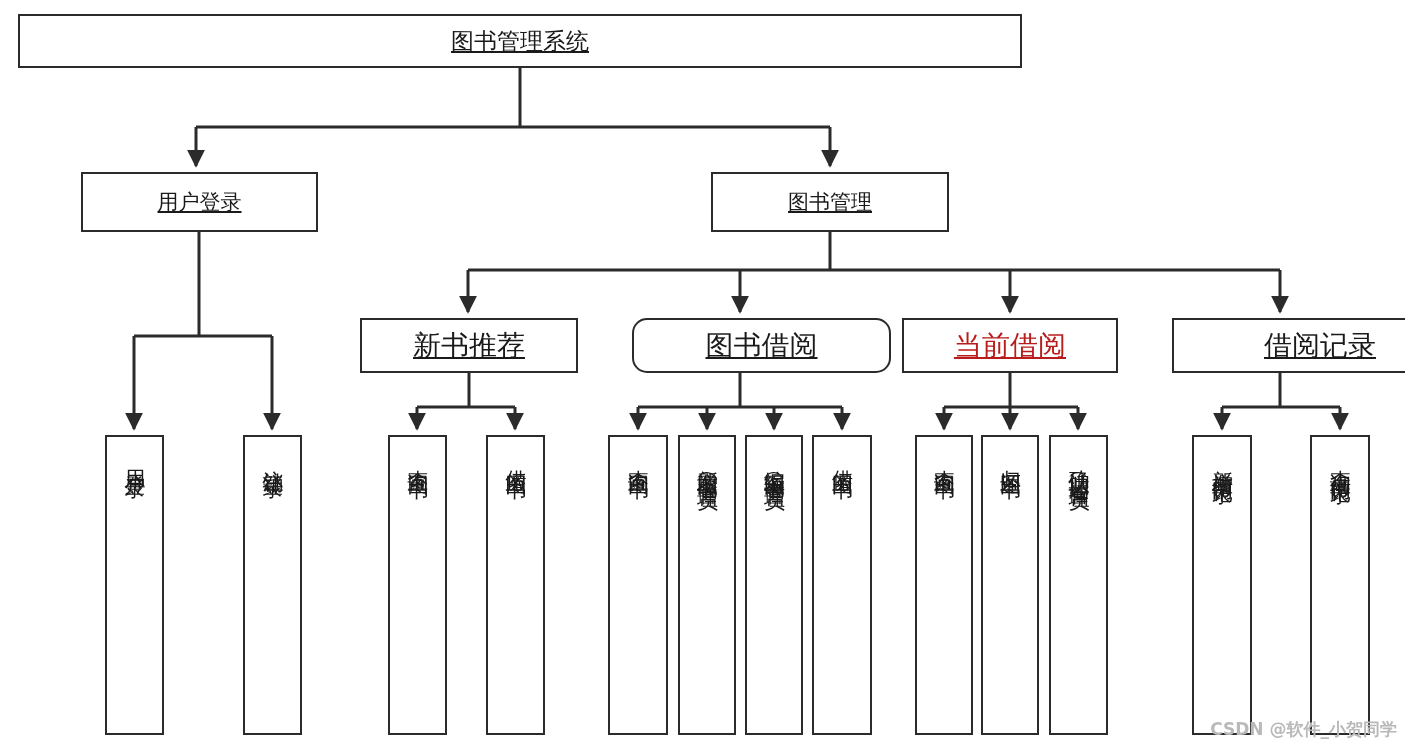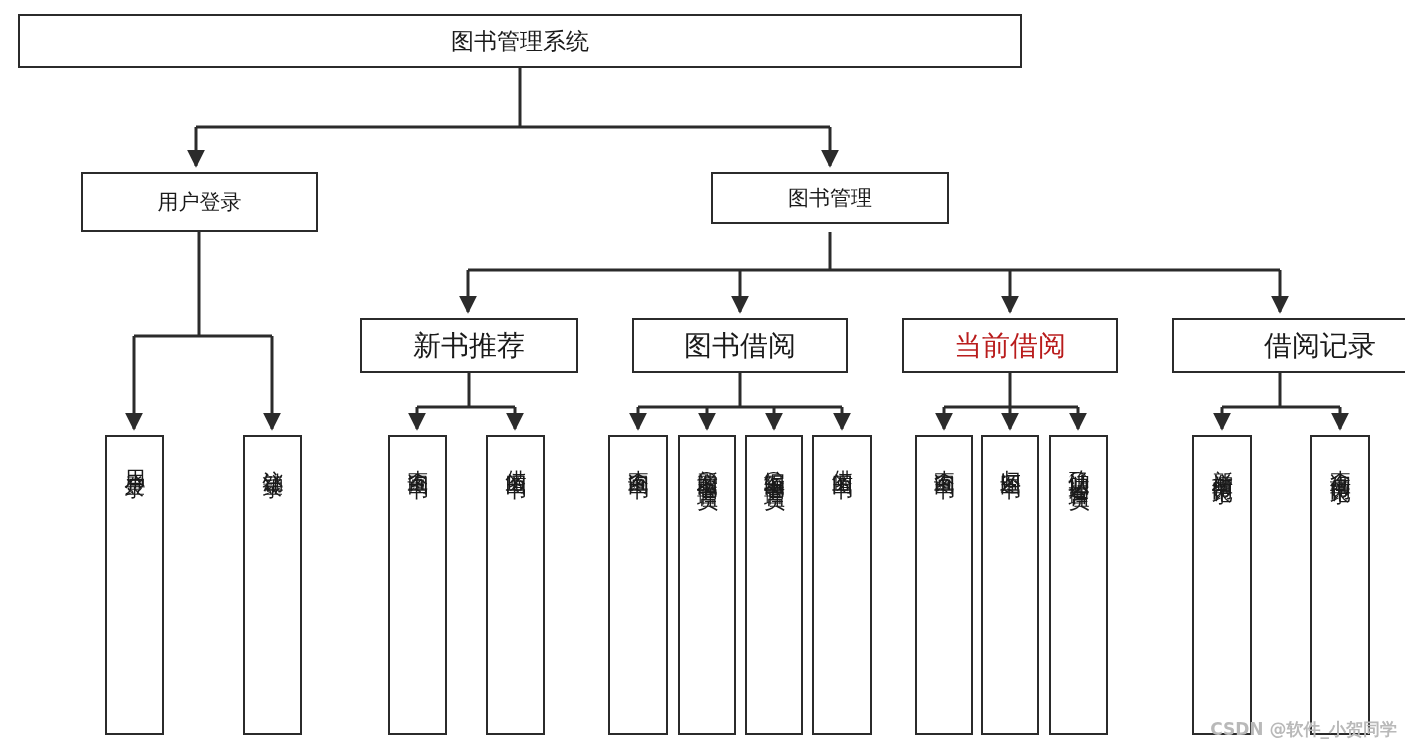--- a/index.html
+++ b/index.html
@@ -53,20 +53,21 @@
   }
   .vtext {
     writing-mode: vertical-rl;
     text-orientation: upright;
     letter-spacing: 3px;
     line-height: 1;
     white-space: nowrap;
   }
   .htext {
     white-space: nowrap;
+    text-decoration: underline;
   }
   .watermark {
     position: absolute;
     right: 8px;
     bottom: 6px;
     font-size: 17px;
     color: #b9b9b9;
     white-space: nowrap;
     z-index: 5;
     font-weight: bold;
@@ -127,28 +128,28 @@
     </g>
   </svg>
 
   <div class="node node-root" style="left: 18px; top: 14px; width: 1004px; height: 54px; border-color: rgb(43, 43, 43); background: rgb(255, 255, 255); color: rgb(26, 26, 26);">
     <span class="htext">图书管理系统</span>
   </div>
 
   <div class="node node-l1" style="left: 81px; top: 172px; width: 237px; height: 60px; border-color: rgb(43, 43, 43); background: rgb(255, 255, 255); color: rgb(26, 26, 26);">
     <span class="htext">用户登录</span>
   </div>
-  <div class="node node-l1" style="left: 711px; top: 172px; width: 238px; height: 52px; border-color: rgb(43, 43, 43); background: rgb(255, 255, 255); color: rgb(26, 26, 26);">
+  <div class="node node-l1" style="left: 711px; top: 172px; width: 238px; height: 60px; border-color: rgb(43, 43, 43); background: rgb(255, 255, 255); color: rgb(26, 26, 26);">
     <span class="htext">图书管理</span>
   </div>
 
   <div class="node node-l2" style="left: 360px; top: 318px; width: 218px; height: 55px; border-color: rgb(43, 43, 43); background: rgb(255, 255, 255); color: rgb(26, 26, 26);">
     <span class="htext">新书推荐</span>
   </div>
-  <div class="node node-l2" style="left: 632px; top: 318px; width: 216px; height: 55px; border-color: rgb(43, 43, 43); background: rgb(255, 255, 255); color: rgb(26, 26, 26);">
+  <div class="node node-l2" style="left: 632px; top: 318px; width: 259px; height: 55px; border-color: rgb(43, 43, 43); background: rgb(255, 255, 255); color: rgb(26, 26, 26); border-radius: 15px;">
     <span class="htext">图书借阅</span>
   </div>
   <div class="node node-l2" style="left: 902px; top: 318px; width: 216px; height: 55px; border-color: rgb(43, 43, 43); background: rgb(255, 255, 255); color: #b91c1c;">
     <span class="htext">当前借阅</span>
   </div>
   <div class="node node-l2" style="left: 1172px; top: 318px; width: 252px; height: 55px; border-color: rgb(43, 43, 43); background: rgb(255, 255, 255); color: rgb(26, 26, 26); padding-left: 44px;">
     <span class="htext">借阅记录</span>
   </div>
 
   <div class="node node-leaf" style="left: 105px; top: 435px; width: 59px; height: 300px; border-color: rgb(43, 43, 43); background: rgb(255, 255, 255); color: rgb(26, 26, 26);">

